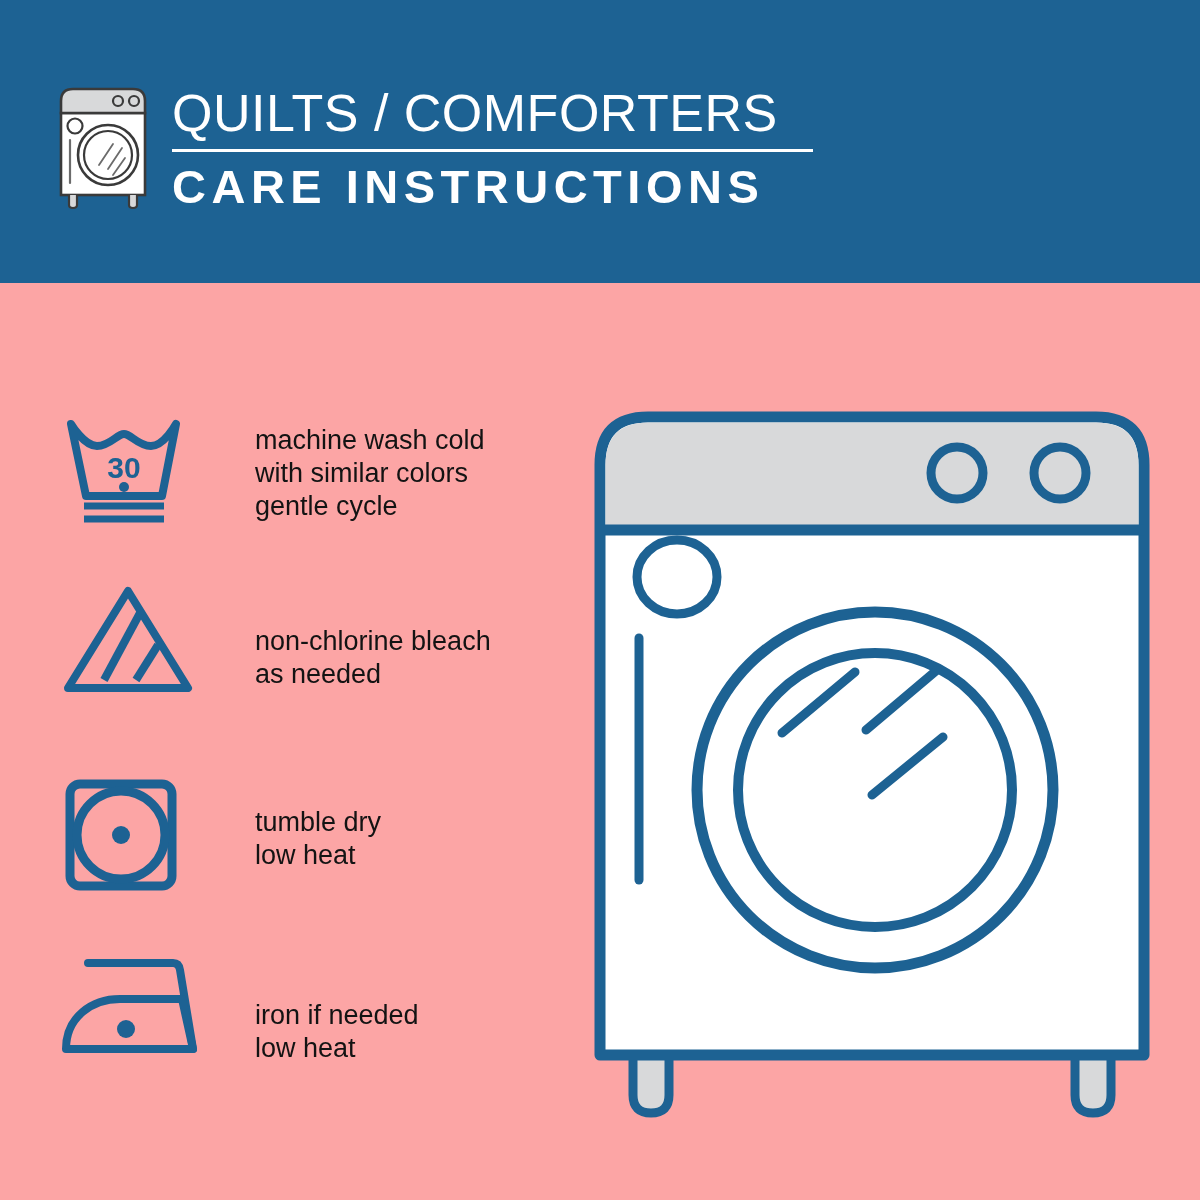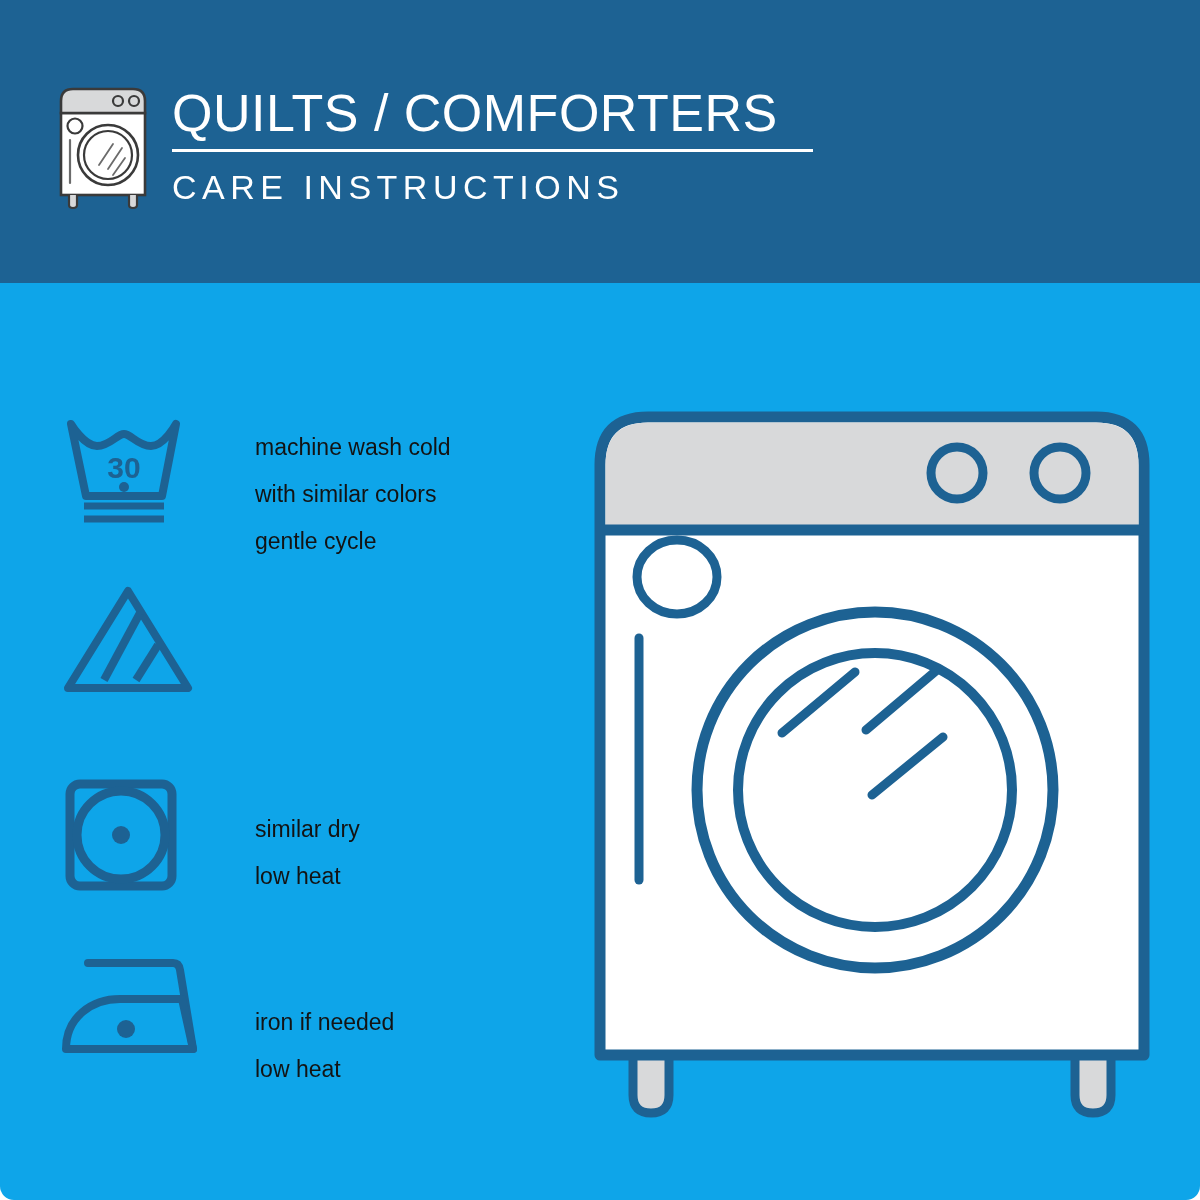--- a/index.html
+++ b/index.html
@@ -3,21 +3,21 @@
 <meta charset="utf-8">
 <style>
   html,body{margin:0;padding:0;}
   body{
     width:1200px;height:1200px;
     background:#ffffff;
     font-family:"Liberation Sans", sans-serif;
     overflow:hidden;
     position:relative;
   }
-  #page{position:relative;width:1200px;height:1200px;background:#0ea5e9;border-radius:14px;}
+  #page{position:relative;width:1200px;height:1200px;background:#fca5a5;}
 
   
   .header{
     position:absolute;left:0;top:0;width:1200px;height:283px;
     background:#1d6293;
   }
   .header-logo{
     position:absolute;left:55px;top:83px;width:104px;height:125px;
   }
   .header-text{
@@ -30,41 +30,41 @@
     letter-spacing:0.5px;
     line-height:60px;
     white-space:nowrap;
     font-family:"Liberation Sans", sans-serif;
   }
   .title-rule{
     height:3px;background:#ffffff;width:641px;margin:6px 0 8px 0;
   }
   .title-sub{
     color:#ffffff;
-    font-size:34px;
-    font-weight:normal;
+    font-size:47px;
+    font-weight:bold;
     letter-spacing:5.5px;
     line-height:54px;
     white-space:nowrap;
   }
 
   
   .care-list{position:absolute;left:0;top:283px;width:560px;height:917px;}
   .care-row{position:absolute;left:0;width:560px;height:150px;}
   .care-row.r0{top:133px;}
   .care-row.r1{top:300px;}
   .care-row.r2{top:497px;}
   .care-row.r3{top:668px;}
 
   .care-icon{position:absolute;left:62px;top:0;width:140px;height:120px;text-align:right;}
   .care-text{
     position:absolute;left:255px;
     color:#131313;
-    font-size:23px;
-    line-height:47px;
+    font-size:27px;
+    line-height:33px;
     font-weight:400;
     white-space:pre-line;
   }
   .care-row.r0 .care-text{top:8px;}
   .care-row.r1 .care-text{top:42px;}
   .care-row.r2 .care-text{top:26px;}
   .care-row.r3 .care-text{top:48px;}
 
   
   .machine{position:absolute;left:590px;top:395px;width:580px;height:730px;}
@@ -139,31 +139,33 @@
     <div class="care-row r1">
       <div class="care-icon">
         <svg width="140" height="110" viewBox="0 0 140 110">
 
           <path d="M66 8 L126 105 L6 105 Z" fill="none" stroke="#1d6293" stroke-width="8" stroke-linejoin="round"></path>
 
           <line x1="78" y1="30" x2="42" y2="97" stroke="#1d6293" stroke-width="8" stroke-linecap="butt"></line>
           <line x1="96" y1="62" x2="74" y2="97" stroke="#1d6293" stroke-width="8" stroke-linecap="butt"></line>
         </svg>
       </div>
+      <div class="care-text">non-chlorine bleach
+as needed</div>
     </div>
 
     <div class="care-row r2">
       <div class="care-icon">
         <svg width="140" height="110" viewBox="0 0 140 110">
           <rect x="8" y="4" width="102" height="102" rx="10" ry="10" fill="none" stroke="#1d6293" stroke-width="9"></rect>
           <circle cx="59" cy="55" r="44" fill="none" stroke="#1d6293" stroke-width="9"></circle>
           <circle cx="59" cy="55" r="9" fill="#1d6293"></circle>
         </svg>
       </div>
-      <div class="care-text">similar dry
+      <div class="care-text">tumble dry
 low heat</div>
     </div>
 
     <div class="care-row r3">
       <div class="care-icon">
         <svg width="140" height="110" viewBox="0 0 140 110">
 
           <path d="M26 12 L111 12 Q117 12 118 19 L131 98" fill="none" stroke="#1d6293" stroke-width="8" stroke-linecap="round" stroke-linejoin="round"></path>
 
           <path d="M4 98 C4 66 30 48 58 48 L120 48 L131 98 Z" fill="none" stroke="#1d6293" stroke-width="8" stroke-linejoin="round" stroke-linecap="round"></path>

